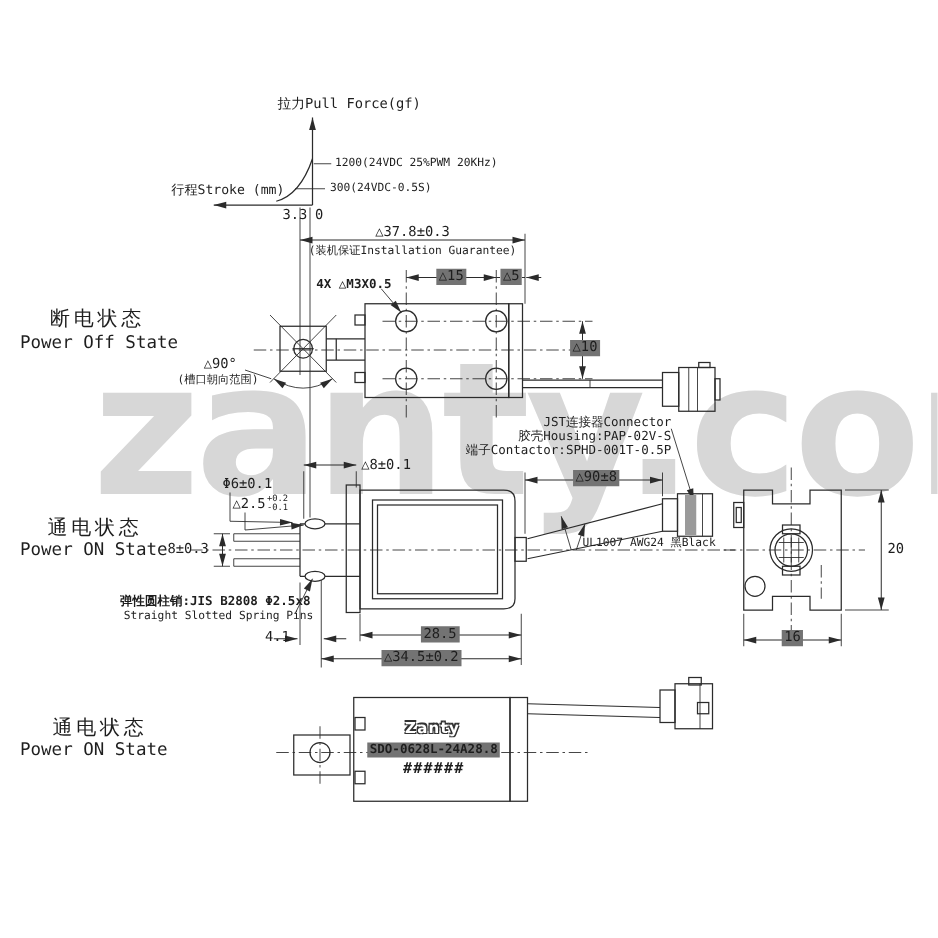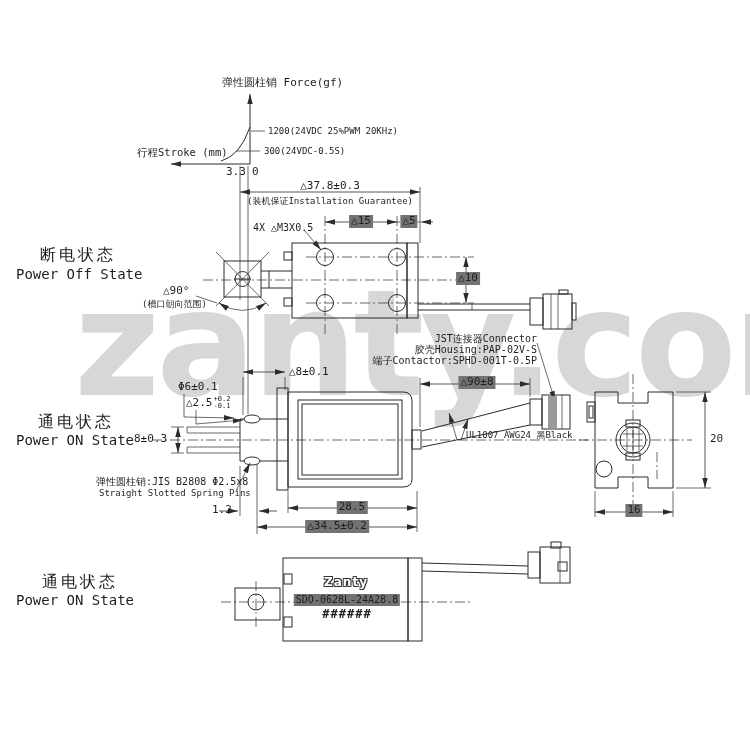--- a/index.html
+++ b/index.html
@@ -11,21 +11,21 @@
   svg .tn{stroke-width:0.7;}
   svg .dm{stroke-width:0.8;}
   svg .cl{stroke-width:0.7;stroke-dasharray:10 3 2 3;}
   svg .fw{fill:#fff;}
   svg .sh{fill:#9a9a9a;stroke:none;}
   marker path{fill:#2b2b2b;stroke:none;}
   .lbl{position:absolute;z-index:3;color:#1e1e1e;white-space:nowrap;line-height:1.15;
        font-family:"DejaVu Sans Mono","Liberation Mono",monospace;}
   .c{transform:translateX(-50%);}
   .bg{background:#737373;padding:0 2px;}
-  .s85{font-size:10px;} .s9{font-size:9px;} .s10{font-size:10px;} .s105{font-size:10.5px;} .s11{font-size:11px;}
+  .s85{font-size:10px;} .s9{font-size:9px;} .s10{font-size:10px;font-weight:bold;} .s105{font-size:10.5px;} .s11{font-size:11px;}
   .zh{font-family:"DejaVu Sans","Liberation Sans",sans-serif;font-weight:normal;font-size:16px;letter-spacing:3px;}
   .en{font-size:14px;}
   .ra{text-align:right;}
   .tol{display:inline-block;vertical-align:middle;line-height:1.05;font-size:7px;margin-left:1px;}
   .tol span{display:block;}
   .brand{font-family:"DejaVu Sans","Liberation Sans",sans-serif;font-weight:bold;font-size:12px;letter-spacing:1px;color:#fff;
          text-shadow:-1px -1px 0 #333,1px -1px 0 #333,-1px 1px 0 #333,1px 1px 0 #333;}
   .hash{font-size:12px;font-weight:bold;letter-spacing:1px;}
 </style>
 </head>
@@ -192,21 +192,21 @@
       <g>
         <rect x="528" y="552" width="12" height="26"></rect>
         <rect x="540" y="547" width="30" height="36"></rect>
         <rect x="551" y="542" width="10" height="6"></rect>
         <path class="tn" d="M560,547 V583"></path>
         <rect x="558" y="562" width="9" height="9"></rect>
       </g>
     </g>
   </svg>
 
-  <span class="lbl s11" style="left:222px;top:77px">弹性圆柱销 Force(gf)</span>
+  <span class="lbl s11" style="left:222px;top:77px">拉力Pull Force(gf)</span>
   <span class="lbl s105" style="left:137px;top:146px">行程Stroke (mm)</span>
   <span class="lbl s9" style="left:268px;top:126px">1200(24VDC 25%PWM 20KHz)</span>
   <span class="lbl s9" style="left:264px;top:146px">300(24VDC-0.5S)</span>
   <span class="lbl s11" style="left:226px;top:166px">3.3</span>
   <span class="lbl s11" style="left:252px;top:166px">0</span>
 
   <span class="lbl zh" style="left:40px;top:246px">断电状态</span>
   <span class="lbl en" style="left:16px;top:266px">Power Off State</span>
   <span class="lbl zh" style="left:38px;top:413px">通电状态</span>
   <span class="lbl en" style="left:16px;top:432px">Power ON State</span>
@@ -225,21 +225,21 @@
   <span class="lbl s85 ra" style="right:213px;top:333px">JST连接器Connector</span>
   <span class="lbl s85 ra" style="right:213px;top:344px">胶壳Housing:PAP-02V-S</span>
   <span class="lbl s85 ra" style="right:213px;top:355px">端子Contactor:SPHD-001T-0.5P</span>
 
   <span class="lbl s11" style="left:289px;top:366px">△8±0.1</span>
   <span class="lbl s11" style="left:178px;top:381px">Φ6±0.1</span>
   <span class="lbl s11" style="left:186px;top:396px"><span>△2.5</span><span class="tol"><span>+0.2</span><span>-0.1</span></span></span>
   <span class="lbl s11" style="left:134px;top:433px">8±0.3</span>
   <span class="lbl s10" style="left:96px;top:476px">弹性圆柱销:JIS B2808 Φ2.5x8</span>
   <span class="lbl s9" style="left:99px;top:488px">Straight Slotted Spring Pins</span>
-  <span class="lbl s11" style="left:212px;top:504px">1.2</span>
+  <span class="lbl s11" style="left:212px;top:504px">4.1</span>
   <span class="lbl s11 c bg" style="left:352px;top:501px">28.5</span>
   <span class="lbl s11 c bg" style="left:337px;top:520px">△34.5±0.2</span>
   <span class="lbl s11 c bg" style="left:477px;top:376px">△90±8</span>
   <span class="lbl s9" style="left:466px;top:430px">UL1007 AWG24 黑Black</span>
 
   <span class="lbl s11" style="left:710px;top:433px">20</span>
   <span class="lbl s11 c bg" style="left:634px;top:504px">16</span>
 
   <span class="lbl brand c" style="left:346px;top:576px">Zanty</span>
   <span class="lbl s10 c bg" style="left:347px;top:594px">SDO-0628L-24A28.8</span>

